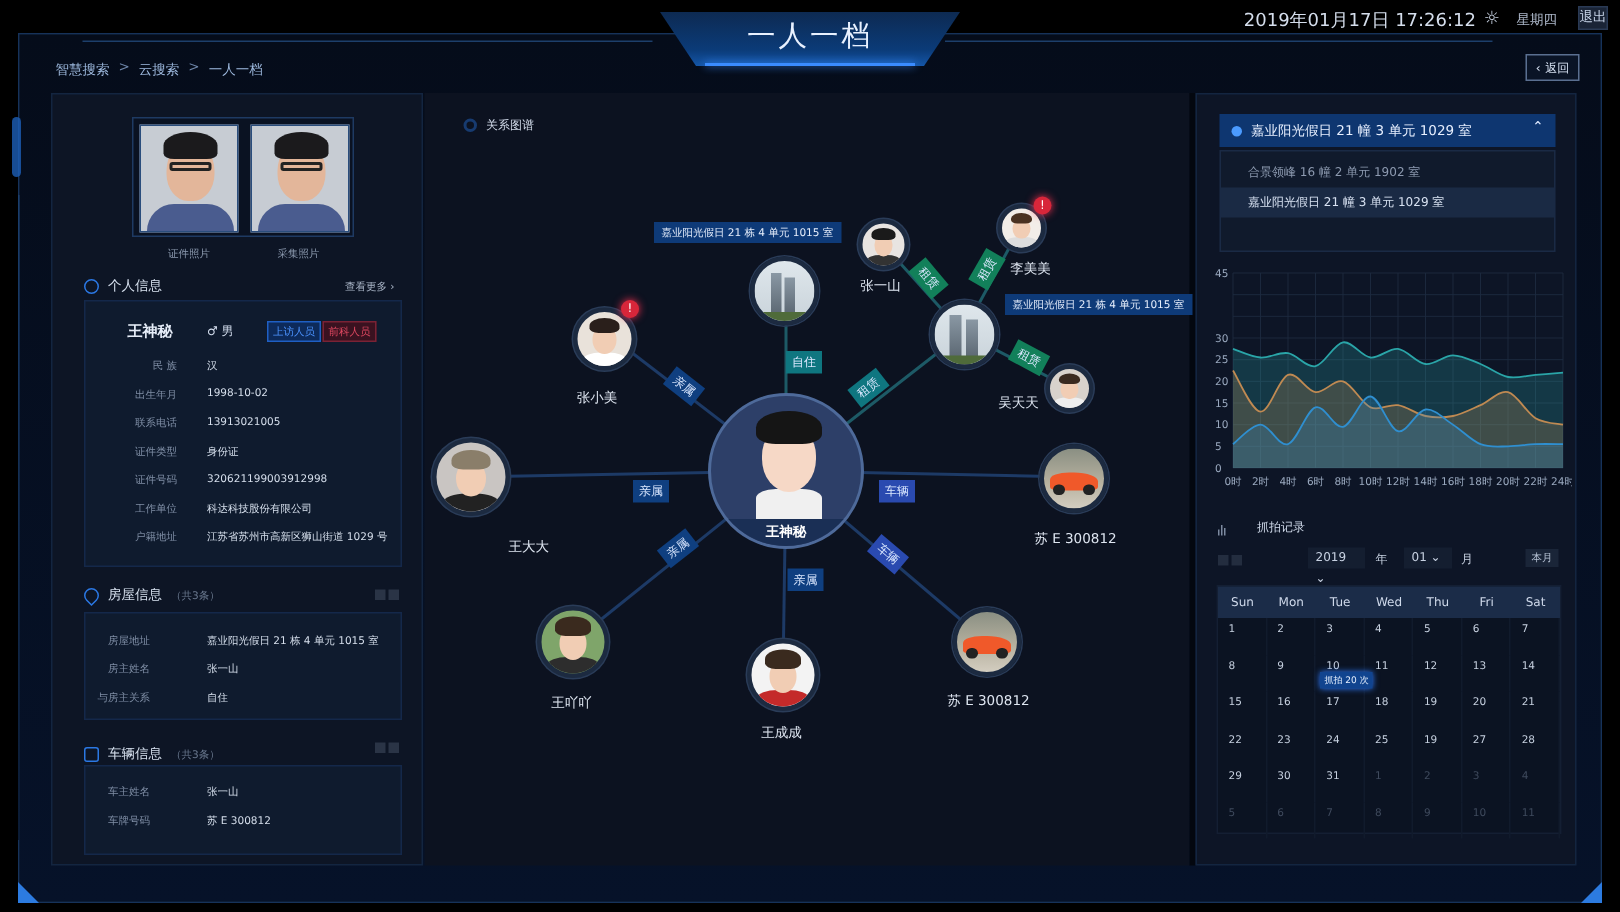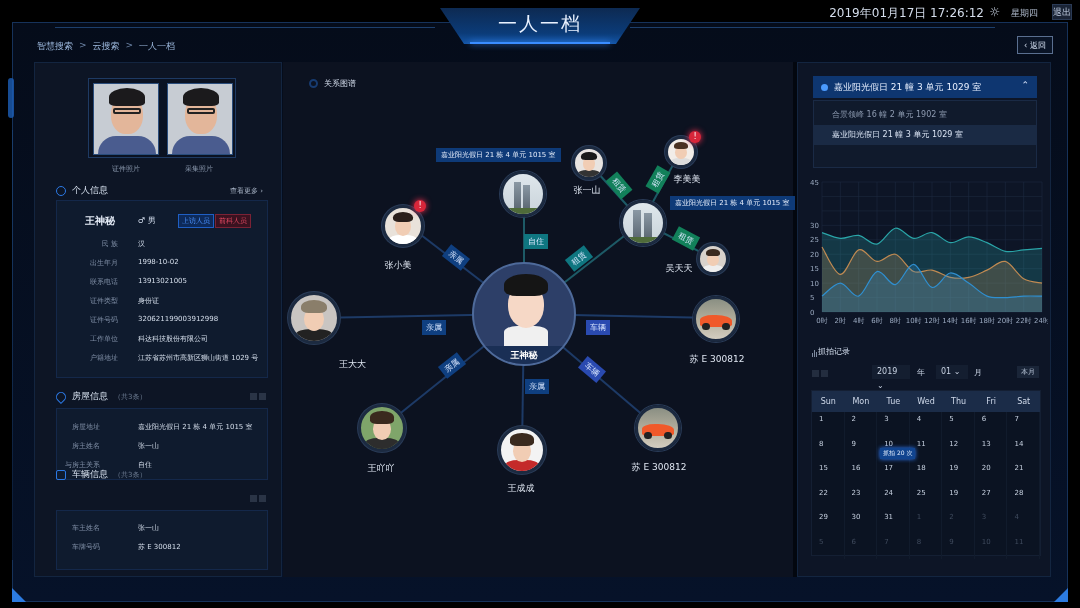--- a/index.html
+++ b/index.html
@@ -99,21 +99,21 @@
   .addr-select .pin { width: 7px; height: 7px; border-radius: 50%; background: #4b9bff; }
   .addr-select .chev { position: absolute; right: 8px; top: 4px; font-size: 9px; color: #e0eaff; }
   .dropdown { position: absolute; left: 813px; top: 100px; width: 224px; height: 68px; background: #101a2c; border: 1px solid #1a2a45; }
   .dd-item { position: absolute; left: 0; width: 100%; height: 20px; font-size: 8px; color: #8d9ab0; padding-left: 18px; line-height: 20px; }
   .dd-item.active { background: #1a2a44; color: #d8e2f2; }
 
   .chart-area { position: absolute; left: 808px; top: 168px; width: 240px; height: 160px; }
   .chart-area svg { width: 240px; height: 160px; }
   .axis-t { font-size: 7px; fill: #9aa9bf; font-family: "DejaVu Sans", sans-serif; }
 
-  .record-title { position: absolute; left: 812px; top: 346px; font-size: 8px; color: #d2dcec; display: flex; gap: 1px; }
+  .record-title { position: absolute; left: 812px; top: 346px; font-size: 8px; color: #d2dcec; display: flex; gap: 21px; }
   .bars-icon { display: inline-flex; gap: 1px; align-items: flex-end; }
   .bars-icon i { width: 1px; background: #7d8aa0; display: inline-block; }
   .cal-nav { position: absolute; left: 812px; top: 370px; display: flex; gap: 2px; }
   .cal-nav span { width: 7px; height: 7px; background: #232d3f; display: inline-block; }
   .sel { position: absolute; top: 365px; height: 14px; background: #141e30; font-size: 8px; color: #c8d2e2; padding: 0 5px; line-height: 14px; }
   .sel-label { position: absolute; top: 367px; font-size: 8px; color: #c8d2e2; }
   .this-month { position: absolute; left: 1017px; top: 366px; font-size: 7px; color: #b6c2d4; background: #1a2538; padding: 1px 4px; }
   .cal { position: absolute; left: 811px; top: 390px; width: 230px; height: 166px; background: #0b1322; border: 1px solid #141f33; }
   .cal-head { display: grid; grid-template-columns: repeat(7,1fr); height: 21px; background: #1b2c48; }
   .cal-head div { font-size: 8px; color: #cfd9ea; text-align: center; line-height: 21px; }
@@ -233,21 +233,21 @@
   </div>
 <div class="row" style="left:40px;top:441px;">
     <span class="k" style="width:60px">房主姓名</span>
     <span class="v" style="left:98px">张一山</span>
   </div>
 <div class="row" style="left:40px;top:460px;">
     <span class="k" style="width:60px">与房主关系</span>
     <span class="v" style="left:98px">自住</span>
   </div>
 
-<div class="section-head" style="top:468px;">
+<div class="section-head" style="top:496px;">
   <span class="sec-icon" style="border-radius:2px;"></span>
   <span>车辆信息</span>
   <span class="sec-sub">（共3条）</span>
 </div>
 <div class="pager" style="left:250px;top:495px;">
   <span></span>
     <span></span>
 </div>
 <div class="card" style="top:510px;height:60px;"></div>
 <div class="row" style="left:40px;top:523px;">

